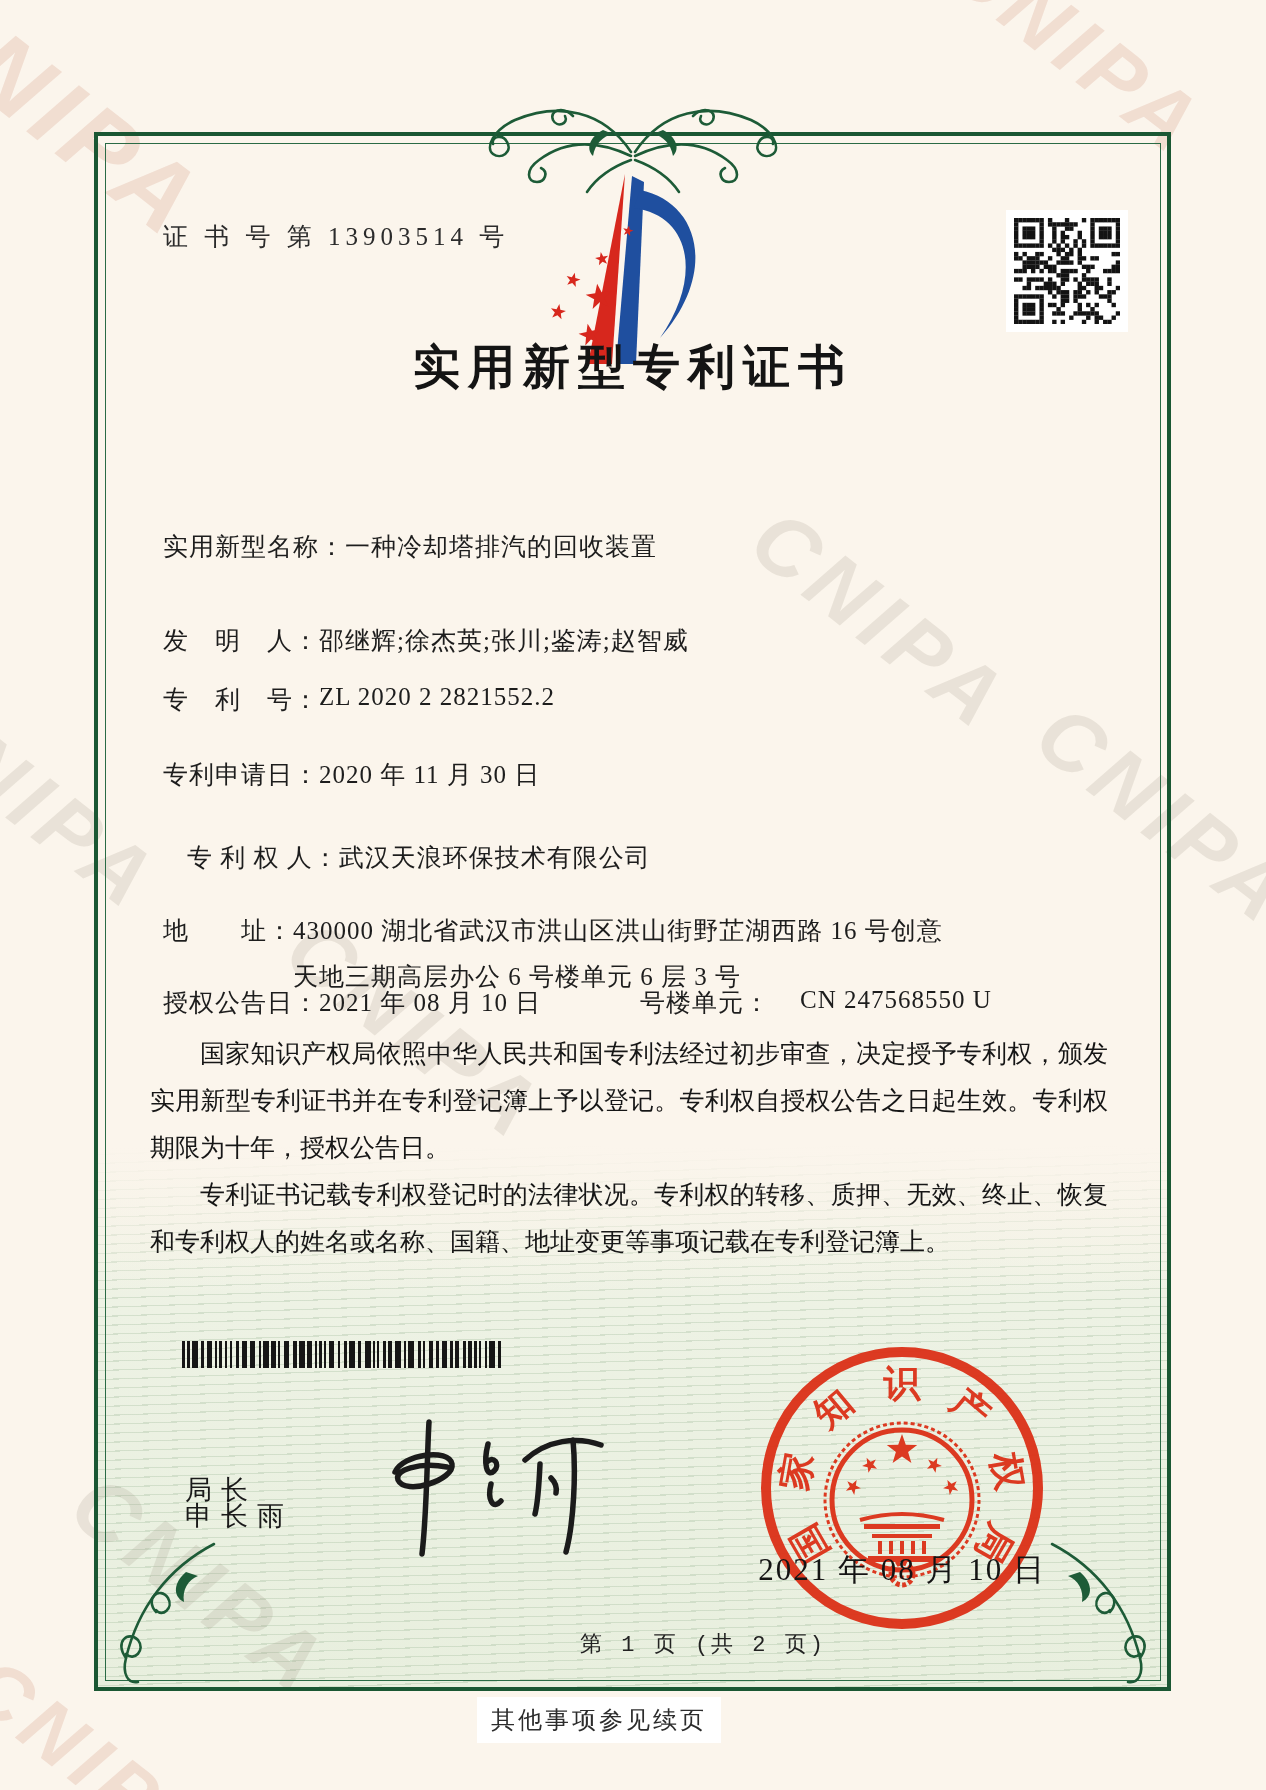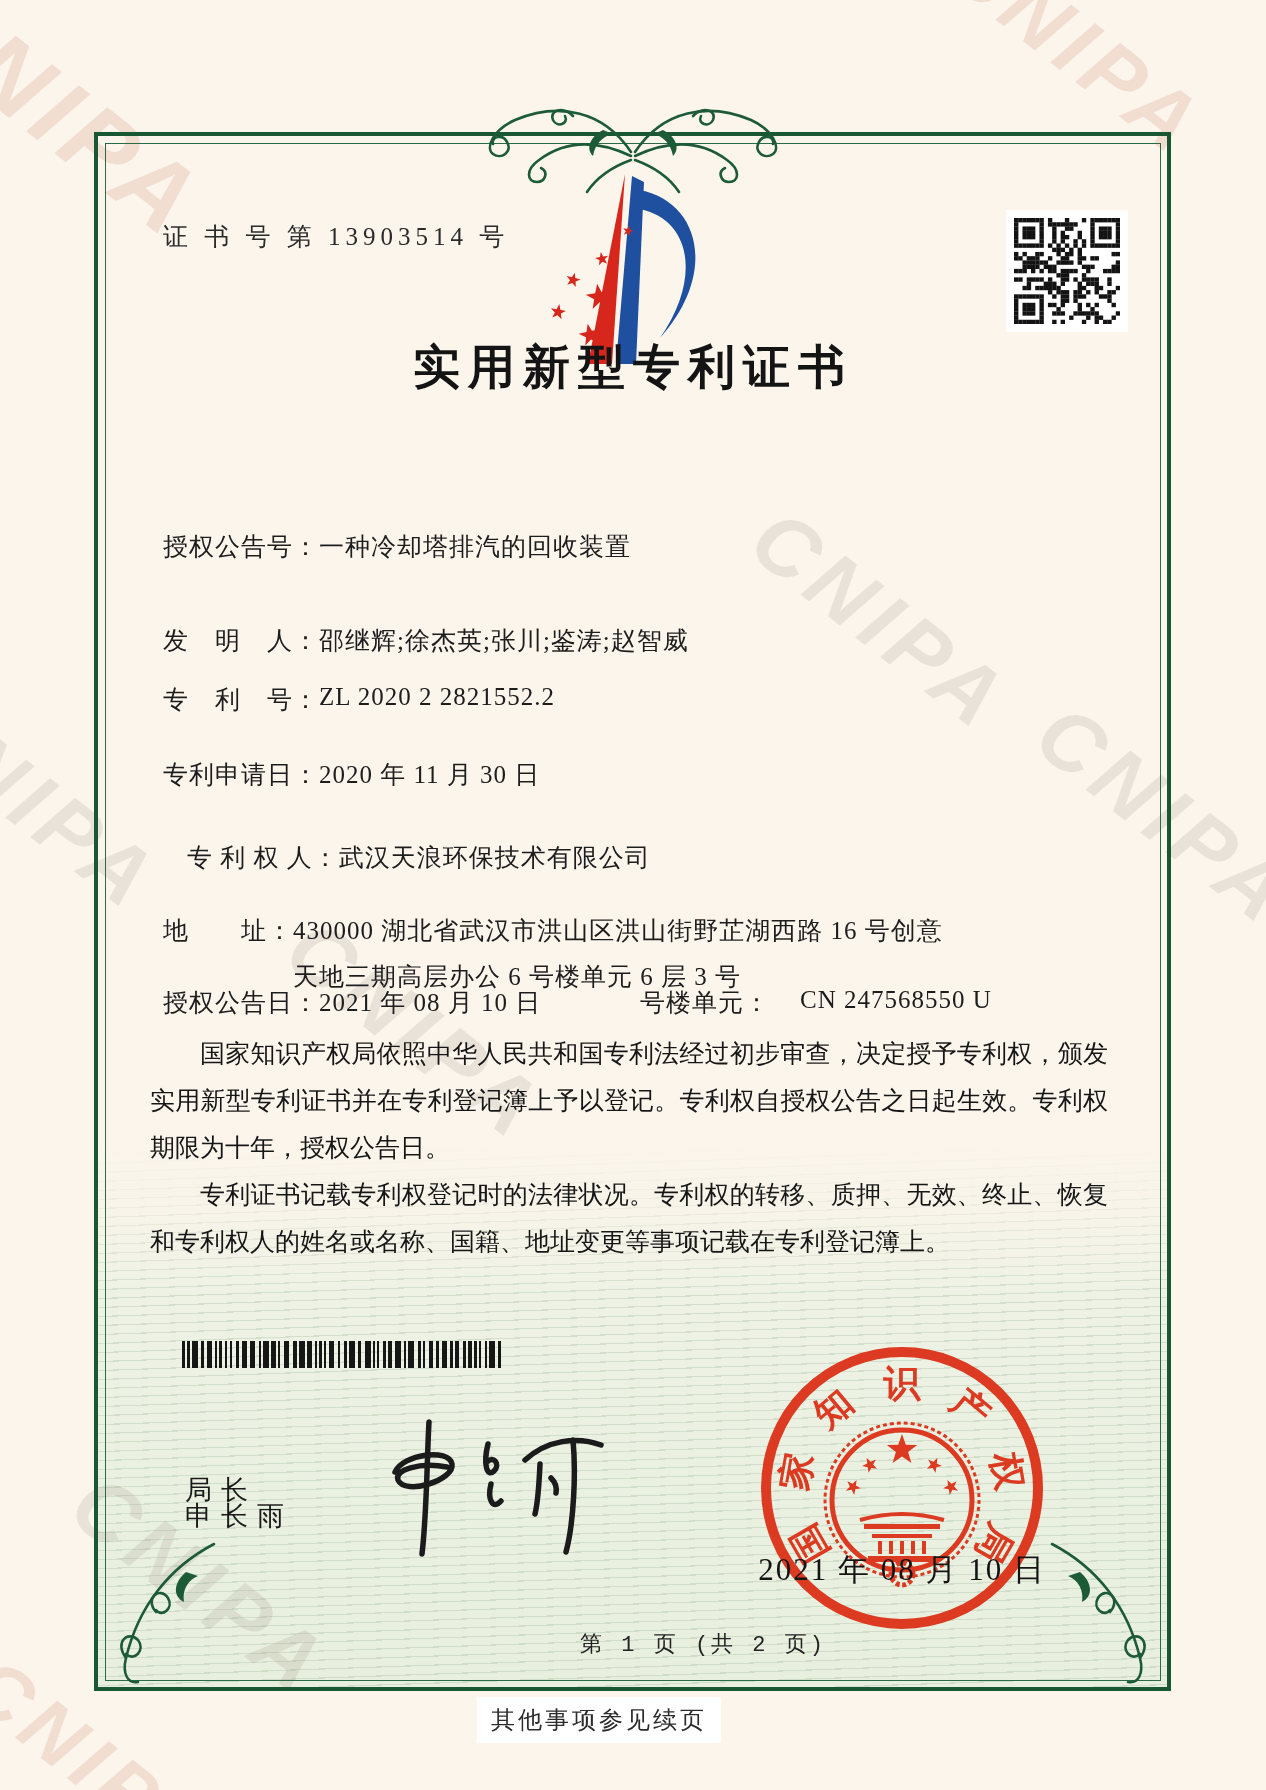--- a/index.html
+++ b/index.html
@@ -401,21 +401,21 @@
         <rect x="68.8" y="103.2" width="4.45" height="4.45"></rect>
         <rect x="81.7" y="103.2" width="4.45" height="4.45"></rect>
         <rect x="90.3" y="103.2" width="4.45" height="4.45"></rect>
         <rect x="94.6" y="103.2" width="4.45" height="4.45"></rect>
       </svg>
   </div>
 
   <div class="abs title">实用新型专利证书</div>
 
   <div class="abs row" style="top:530px;">
-    <span class="lbl">授权公告号：</span><span class="val">一种冷却塔排汽的回收装置</span>
+    <span class="lbl">实用新型名称：</span><span class="val">一种冷却塔排汽的回收装置</span>
   </div>
   <div class="abs row" style="top:624px;">
     <span class="lbl">发　明　人：</span><span class="val">邵继辉;徐杰英;张川;鉴涛;赵智威</span>
   </div>
   <div class="abs row" style="top:683px;">
     <span class="lbl">专　利　号：</span><span class="val">ZL 2020 2 2821552.2</span>
   </div>
   <div class="abs row" style="top:758px;">
     <span class="lbl">专利申请日：</span><span class="val">2020 年 11 月 30 日</span>
   </div>

